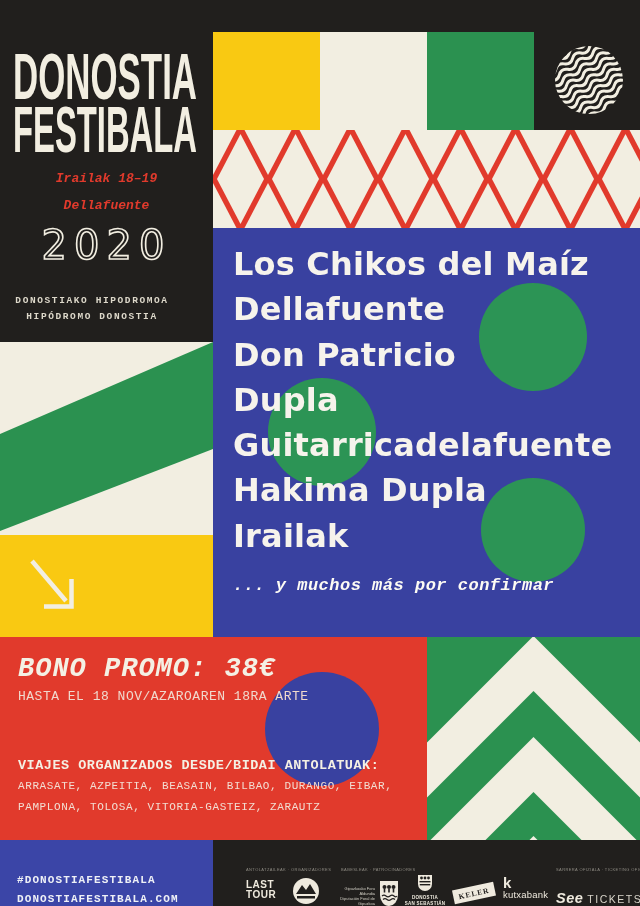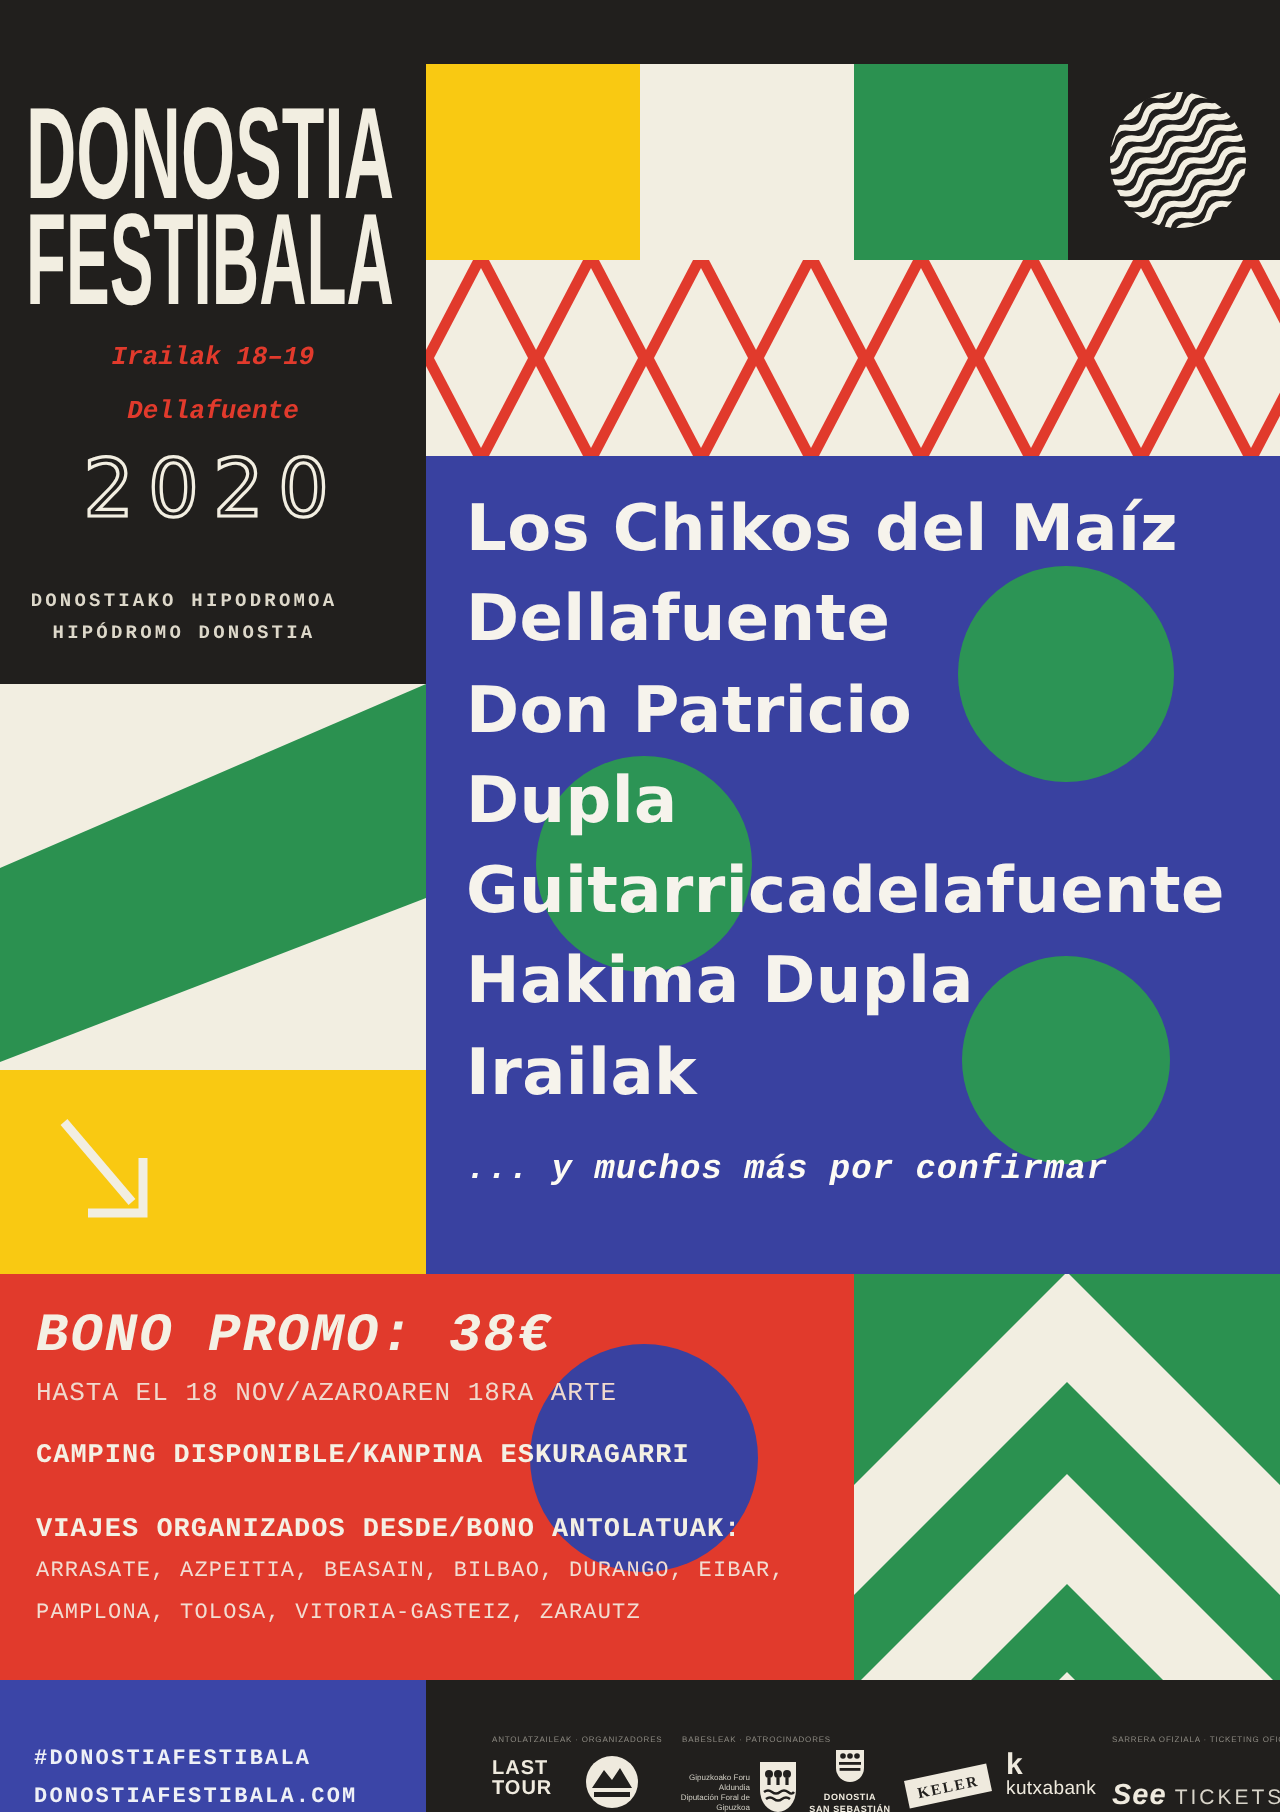--- a/index.html
+++ b/index.html
@@ -185,22 +185,21 @@
     <svg width="213" height="102" viewBox="0 0 213 102">
       <path d="M32 26 L66 66" stroke="#f2eee1" stroke-width="4.5" fill="none"></path>
       <path d="M71.5 44 L71.5 71.5 L44 71.5" stroke="#f2eee1" stroke-width="4.5" fill="none"></path>
     </svg>
   </div>
 
   <section class="abs promo-panel">
     <div class="bcircle"></div>
     <div class="promo-text bono">BONO PROMO: 38€</div>
     <div class="promo-text deadline">HASTA EL 18 NOV/AZAROAREN 18RA ARTE</div>
-    <div class="promo-text camping">CAMPING DISPONIBLE/KANPINA ESKURAGARRI</div>
-    <div class="promo-text viajes">VIAJES ORGANIZADOS DESDE/BONO ANTOLATUAK:</div>
+    <div class="promo-text viajes">VIAJES ORGANIZADOS DESDE/BIDAI ANTOLATUAK:</div>
     <div class="promo-text cities1">ARRASATE, AZPEITIA, BEASAIN, BILBAO, DURANGO, EIBAR,</div>
     <div class="promo-text cities2">PAMPLONA, TOLOSA, VITORIA-GASTEIZ, ZARAUTZ</div>
   </section>
 
   <div class="abs chevron-panel">
     <svg width="213" height="203" viewBox="0 0 213 203">
       <path d="M106.5 -1 L340 232.5 L340 287.5 L106.5 54 L-127 287.5 L-127 232.5 Z" fill="#f2eee1"></path>
       <path d="M106.5 100 L340 333.5 L340 388.5 L106.5 155 L-127 388.5 L-127 333.5 Z" fill="#f2eee1"></path>
       <path d="M106.5 199 L340 432.5 L340 487.5 L106.5 254 L-127 487.5 L-127 432.5 Z" fill="#f2eee1"></path>
     </svg>

